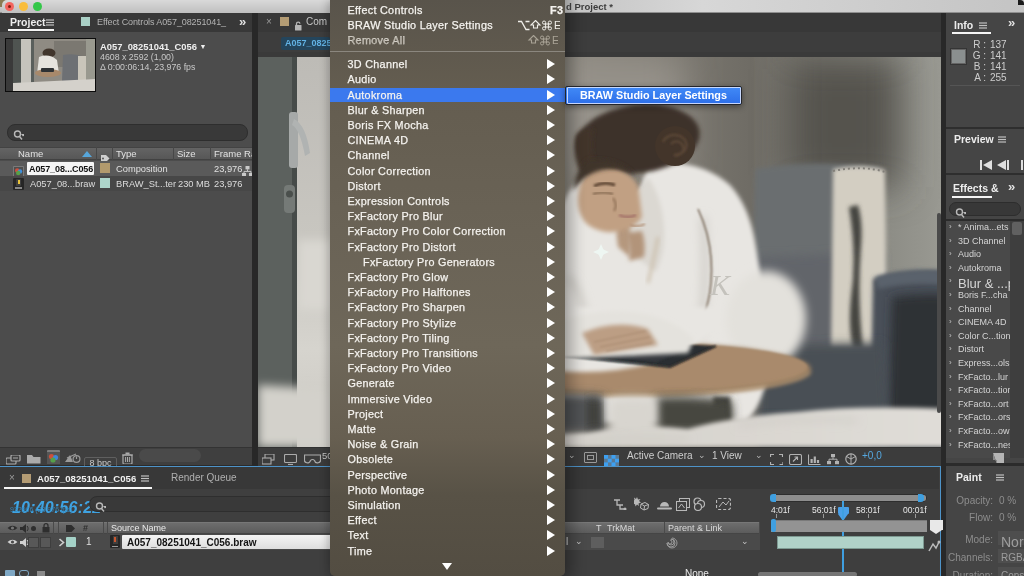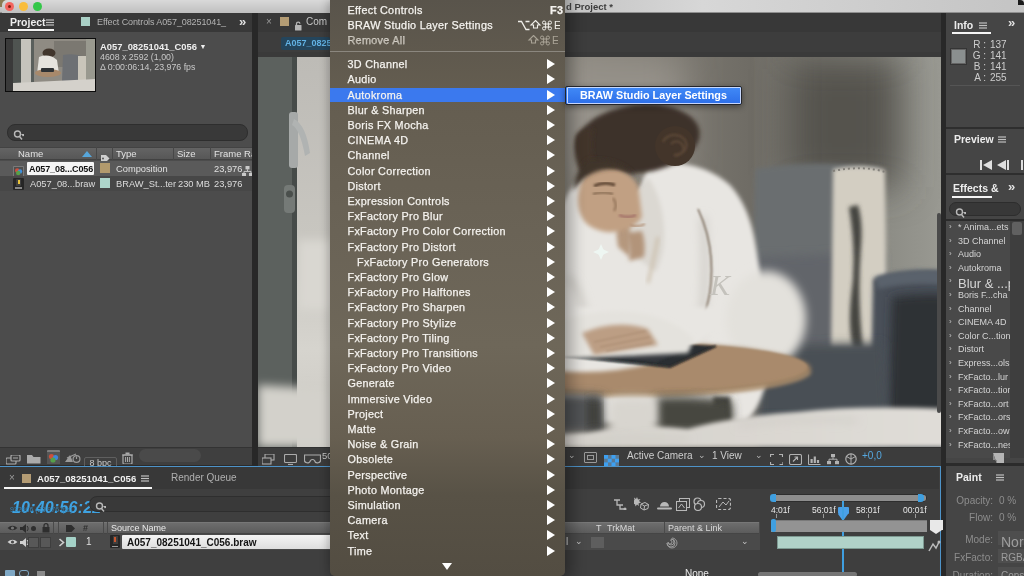--- a/index.html
+++ b/index.html
@@ -445,21 +445,21 @@
           <line x1="0" y1="6" x2="8" y2="6"></line>
         </g>
       </svg>
   <div class="abs" style="left:0px;top:482px;width:47px;text-align:right;font-size:10px;color:#8d8d8d;">Opacity:</div>
   <div class="abs" style="left:53px;top:482px;font-size:10px;color:#8d8d8d;">0 %</div>
   <div class="abs" style="left:0px;top:499px;width:47px;text-align:right;font-size:10px;color:#8d8d8d;">Flow:</div>
   <div class="abs" style="left:53px;top:499px;font-size:10px;color:#8d8d8d;">0 %</div>
   <div class="abs" style="left:0px;top:521px;width:47px;text-align:right;font-size:10px;color:#8d8d8d;">Mode:</div>
   <div class="abs" style="left:52px;top:518px;width:26px;height:14px;background:#4e4e4e;"></div>
   <div class="abs" style="left:55px;top:521px;font-size:14px;color:#9d9d9d;">Norm</div>
-  <div class="abs" style="left:0px;top:539px;width:47px;text-align:right;font-size:10px;color:#8d8d8d;">FxFacto:</div>
+  <div class="abs" style="left:0px;top:539px;width:47px;text-align:right;font-size:10px;color:#8d8d8d;">Channels:</div>
   <div class="abs" style="left:52px;top:536px;width:26px;height:14px;background:#4e4e4e;"></div>
   <div class="abs" style="left:55px;top:539px;font-size:10px;color:#9d9d9d;">RGBA</div>
   <div class="abs" style="left:0px;top:557px;width:47px;text-align:right;font-size:10px;color:#8d8d8d;">Duration:</div>
   <div class="abs" style="left:52px;top:554px;width:26px;height:14px;background:#4e4e4e;"></div>
   <div class="abs" style="left:55px;top:557px;font-size:10px;color:#9d9d9d;">Const</div>
 </div>
 
 <div id="tl" class="abs" style="left:0;top:466px;width:941px;height:110px;background:#3f3f3f;border-top:1.5px solid #4e93c8;border-right:1.5px solid #4e93c8;">
   <div class="abs" style="left:0;top:0;width:939px;height:22px;background:#383838;"></div>
   <div class="abs" style="left:9px;top:5px;font-size:10px;color:#9a9a9a;">×</div>
@@ -663,21 +663,21 @@
       <div class="abs" style="left:17.5px;top:179.79999999999998px;">Distort</div>
       <div class="abs" style="left:217px;top:180.79999999999998px;width:0;height:0;border-top:5px solid transparent;border-bottom:5px solid transparent;border-left:8.5px solid #fff;"></div>
       <div class="abs" style="left:17.5px;top:194.99999999999997px;">Expression Controls</div>
       <div class="abs" style="left:217px;top:195.99999999999997px;width:0;height:0;border-top:5px solid transparent;border-bottom:5px solid transparent;border-left:8.5px solid #fff;"></div>
       <div class="abs" style="left:17.5px;top:210.2px;">FxFactory Pro Blur</div>
       <div class="abs" style="left:217px;top:211.2px;width:0;height:0;border-top:5px solid transparent;border-bottom:5px solid transparent;border-left:8.5px solid #fff;"></div>
       <div class="abs" style="left:17.5px;top:225.39999999999998px;">FxFactory Pro Color Correction</div>
       <div class="abs" style="left:217px;top:226.39999999999998px;width:0;height:0;border-top:5px solid transparent;border-bottom:5px solid transparent;border-left:8.5px solid #fff;"></div>
       <div class="abs" style="left:17.5px;top:240.59999999999997px;">FxFactory Pro Distort</div>
       <div class="abs" style="left:217px;top:241.59999999999997px;width:0;height:0;border-top:5px solid transparent;border-bottom:5px solid transparent;border-left:8.5px solid #fff;"></div>
-      <div class="abs" style="left:27px;top:255.79999999999998px;">FxFactory Pro Generators</div>
+      <div class="abs" style="left:33px;top:255.79999999999998px;">FxFactory Pro Generators</div>
       <div class="abs" style="left:217px;top:256.8px;width:0;height:0;border-top:5px solid transparent;border-bottom:5px solid transparent;border-left:8.5px solid #fff;"></div>
       <div class="abs" style="left:17.5px;top:270.99999999999994px;">FxFactory Pro Glow</div>
       <div class="abs" style="left:217px;top:271.99999999999994px;width:0;height:0;border-top:5px solid transparent;border-bottom:5px solid transparent;border-left:8.5px solid #fff;"></div>
       <div class="abs" style="left:17.5px;top:286.2px;">FxFactory Pro Halftones</div>
       <div class="abs" style="left:217px;top:287.2px;width:0;height:0;border-top:5px solid transparent;border-bottom:5px solid transparent;border-left:8.5px solid #fff;"></div>
       <div class="abs" style="left:17.5px;top:301.4px;">FxFactory Pro Sharpen</div>
       <div class="abs" style="left:217px;top:302.4px;width:0;height:0;border-top:5px solid transparent;border-bottom:5px solid transparent;border-left:8.5px solid #fff;"></div>
       <div class="abs" style="left:17.5px;top:316.59999999999997px;">FxFactory Pro Stylize</div>
       <div class="abs" style="left:217px;top:317.59999999999997px;width:0;height:0;border-top:5px solid transparent;border-bottom:5px solid transparent;border-left:8.5px solid #fff;"></div>
       <div class="abs" style="left:17.5px;top:331.79999999999995px;">FxFactory Pro Tiling</div>
@@ -697,21 +697,21 @@
       <div class="abs" style="left:17.5px;top:438.2px;">Noise &amp; Grain</div>
       <div class="abs" style="left:217px;top:439.2px;width:0;height:0;border-top:5px solid transparent;border-bottom:5px solid transparent;border-left:8.5px solid #fff;"></div>
       <div class="abs" style="left:17.5px;top:453.4px;">Obsolete</div>
       <div class="abs" style="left:217px;top:454.4px;width:0;height:0;border-top:5px solid transparent;border-bottom:5px solid transparent;border-left:8.5px solid #fff;"></div>
       <div class="abs" style="left:17.5px;top:468.59999999999997px;">Perspective</div>
       <div class="abs" style="left:217px;top:469.59999999999997px;width:0;height:0;border-top:5px solid transparent;border-bottom:5px solid transparent;border-left:8.5px solid #fff;"></div>
       <div class="abs" style="left:17.5px;top:483.79999999999995px;">Photo Montage</div>
       <div class="abs" style="left:217px;top:484.79999999999995px;width:0;height:0;border-top:5px solid transparent;border-bottom:5px solid transparent;border-left:8.5px solid #fff;"></div>
       <div class="abs" style="left:17.5px;top:498.99999999999994px;">Simulation</div>
       <div class="abs" style="left:217px;top:499.99999999999994px;width:0;height:0;border-top:5px solid transparent;border-bottom:5px solid transparent;border-left:8.5px solid #fff;"></div>
-      <div class="abs" style="left:17.5px;top:514.2px;">Camera</div>
+      <div class="abs" style="left:17.5px;top:514.2px;">Effect</div>
       <div class="abs" style="left:217px;top:515.2px;width:0;height:0;border-top:5px solid transparent;border-bottom:5px solid transparent;border-left:8.5px solid #fff;"></div>
       <div class="abs" style="left:17.5px;top:529.4000000000001px;">Text</div>
       <div class="abs" style="left:217px;top:530.4000000000001px;width:0;height:0;border-top:5px solid transparent;border-bottom:5px solid transparent;border-left:8.5px solid #fff;"></div>
       <div class="abs" style="left:17.5px;top:544.6px;">Time</div>
       <div class="abs" style="left:217px;top:545.6px;width:0;height:0;border-top:5px solid transparent;border-bottom:5px solid transparent;border-left:8.5px solid #fff;"></div>
       <div class="abs" style="left:112px;top:563px;width:0;height:0;border-left:5.5px solid transparent;border-right:5.5px solid transparent;border-top:7px solid #fff;"></div>
     </div>
 
 <div class="abs" style="left:565px;top:0;width:459px;height:13px;background:linear-gradient(90deg,#9e9e9e,#c6c6c6 14px,#d7d7d7 30%,#c4c4c4);border-bottom:1px solid #8f8f8f;"></div>
 <div class="abs" style="left:566px;top:1px;font-size:9.5px;font-weight:bold;color:#3c3c3c;">d Project *</div>

